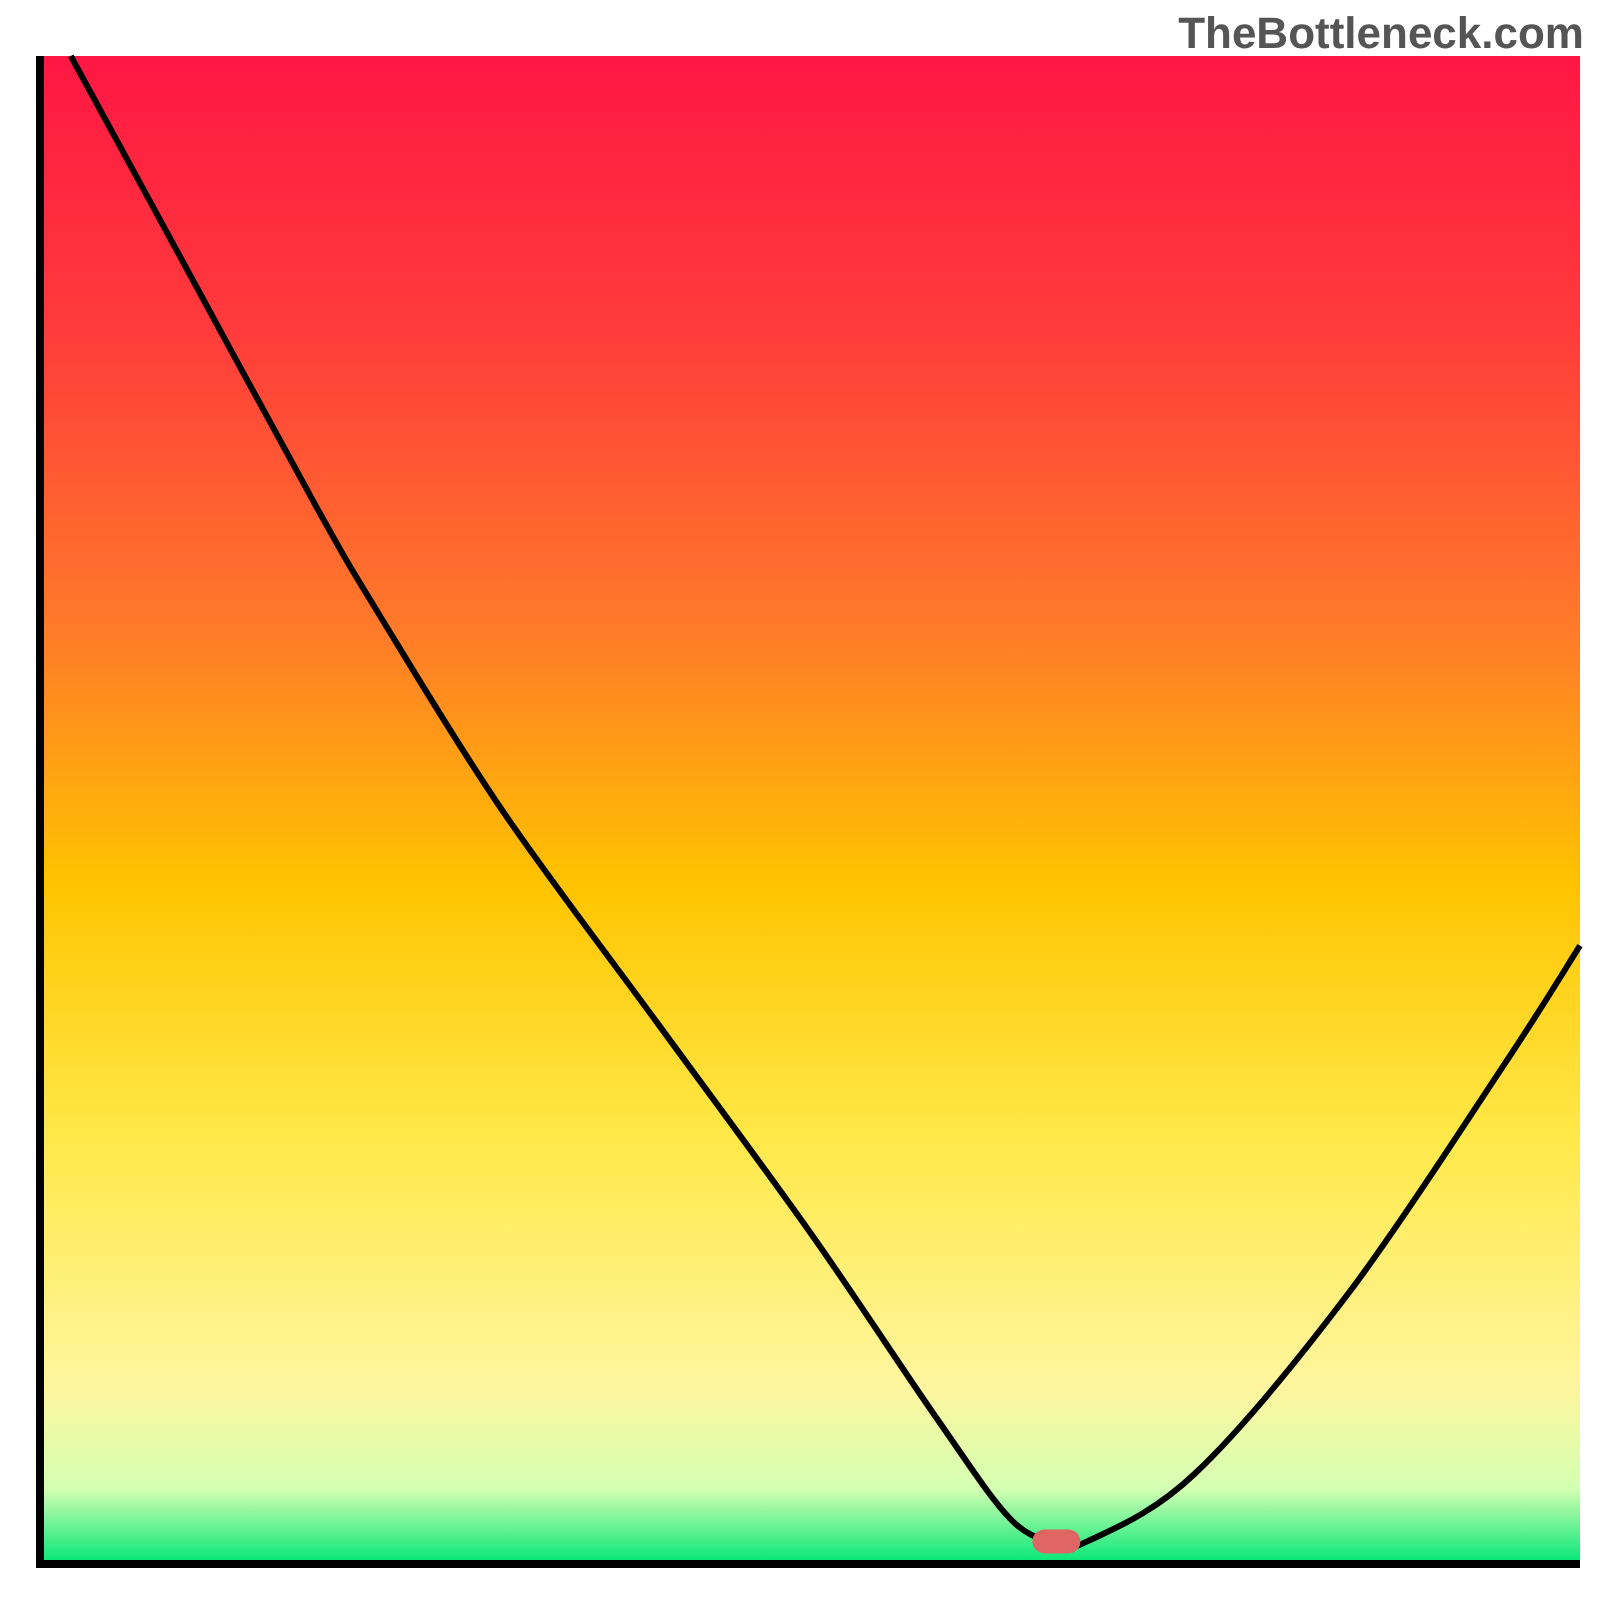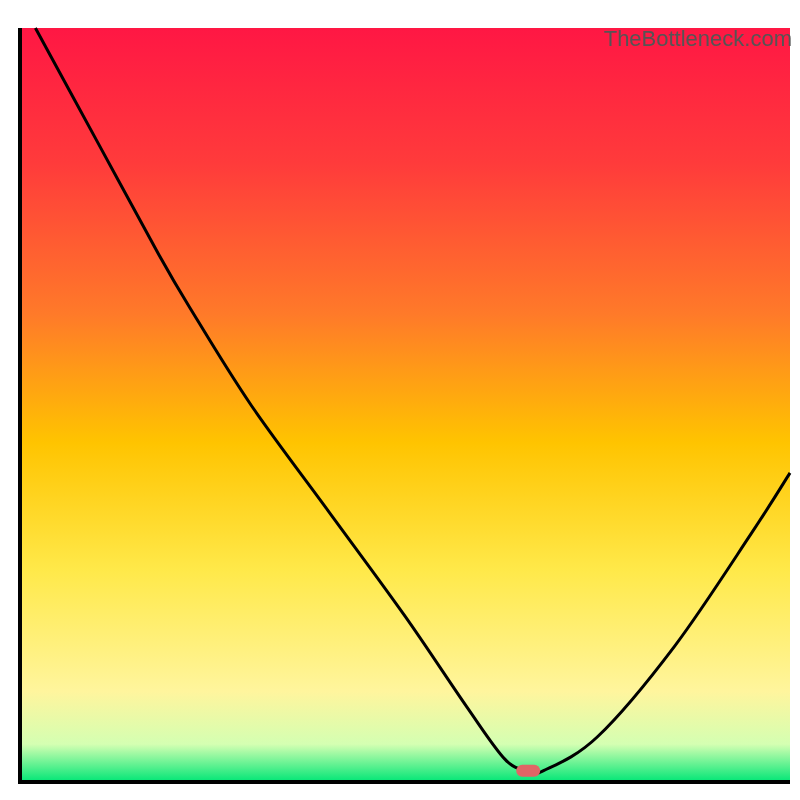--- a/index.html
+++ b/index.html
@@ -13,24 +13,23 @@
   .container {
     position: relative;
     width: 800px;
     height: 800px;
   }
   .watermark {
     position: absolute;
     top: 4px;
     right: 8px;
     font-size: 22px;
-    font-weight: 400;
+    font-weight: 700;
     color: #555;
     z-index: 10;
-    margin-top: 22px;
   }
   svg {
     display: block;
   }
 </style>
 </head>
 <body>
 
 <div class="container">
   <div class="watermark">TheBottleneck.com</div>

